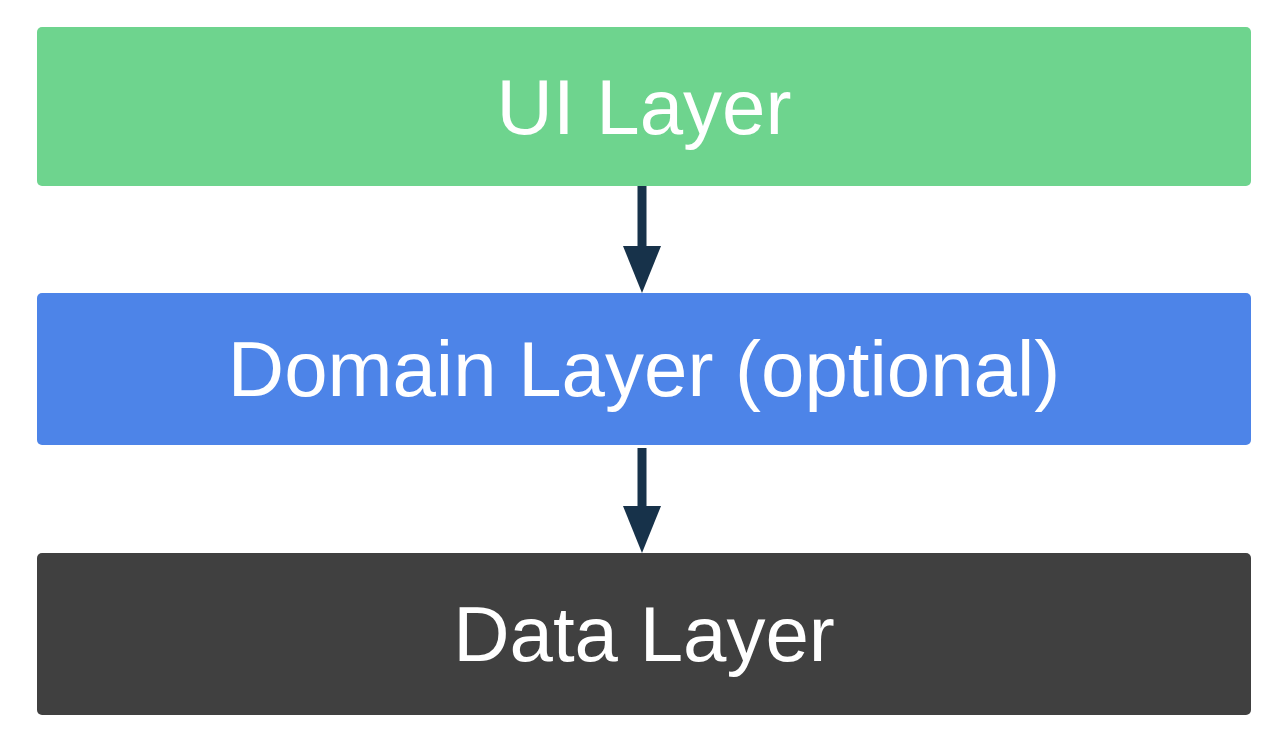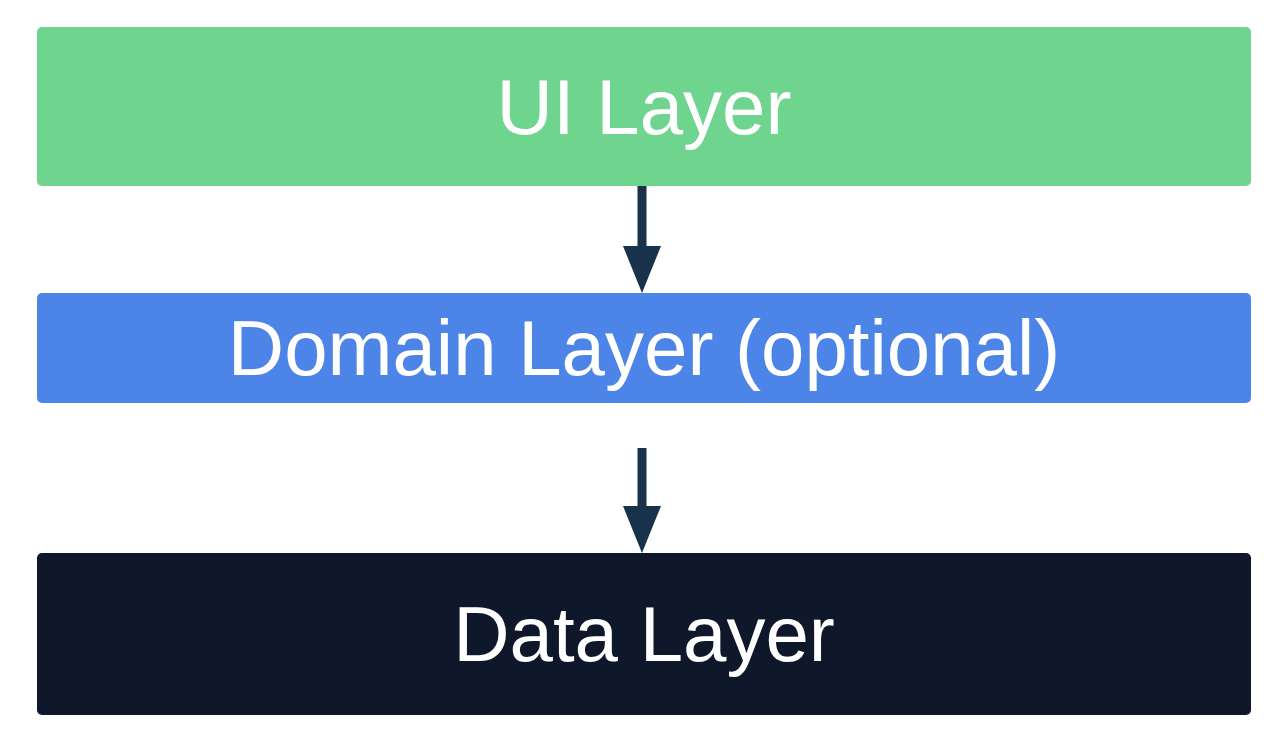--- a/index.html
+++ b/index.html
@@ -27,21 +27,21 @@
   .layer-box .layer-label {
     color: #ffffff;
     font-size: 78px;
     font-weight: 400;
     letter-spacing: 0px;
     line-height: 1;
     white-space: nowrap;
     user-select: none;
   }
   #ui-layer-box     { top: 27px;  height: 159px; }
-  #domain-layer-box { top: 293px; height: 110px; }
+  #domain-layer-box { top: 293px; height: 152px; }
   #data-layer-box   { top: 553px; height: 162px; }
   .arrow {
     position: absolute;
     display: block;
   }
   #arrow-1 { left: 623px; top: 186px; }
   #arrow-2 { left: 623px; top: 448px; }
 </style>
 </head>
 <body>
@@ -59,17 +59,17 @@
 
   <div class="layer-box" id="domain-layer-box" style="background-color: rgb(77, 132, 232);">
     <span class="layer-label" style="color: rgb(255, 255, 255);">Domain Layer (optional)</span>
   </div>
 
   <svg class="arrow" id="arrow-2" width="38" height="105" viewBox="0 0 38 105">
     <rect x="14.5" y="0" width="9" height="61" style="fill: rgb(23, 50, 74);"></rect>
     <polygon points="0,58 38,58 19,105" style="fill: rgb(23, 50, 74);"></polygon>
   </svg>
 
-  <div class="layer-box" id="data-layer-box" style="background-color: #0f172a;">
+  <div class="layer-box" id="data-layer-box" style="background-color: #404040;">
     <span class="layer-label" style="color: rgb(255, 255, 255);">Data Layer</span>
   </div>
 
 </div>
 
 </body></html>

